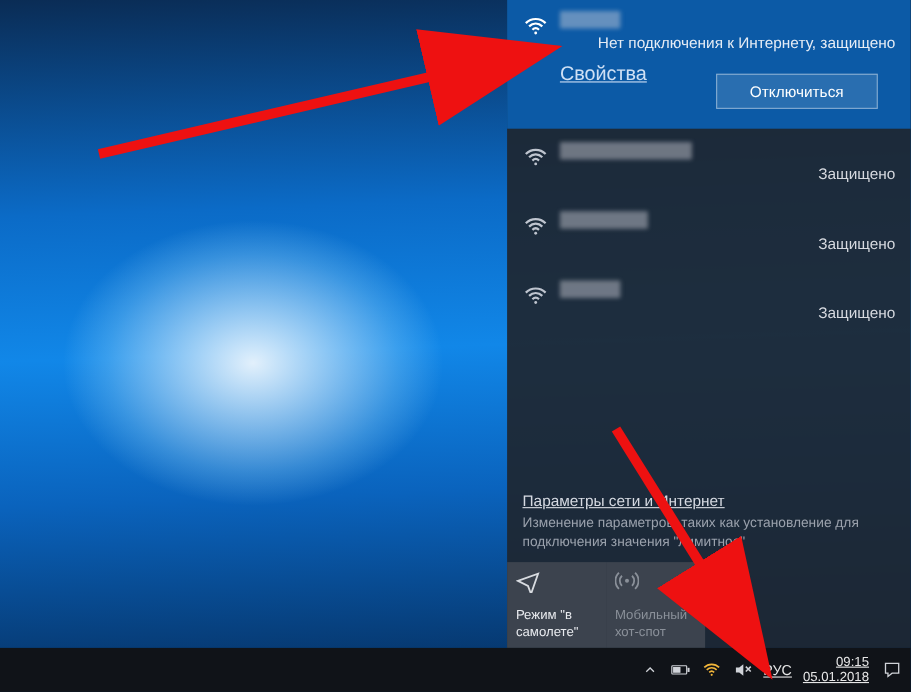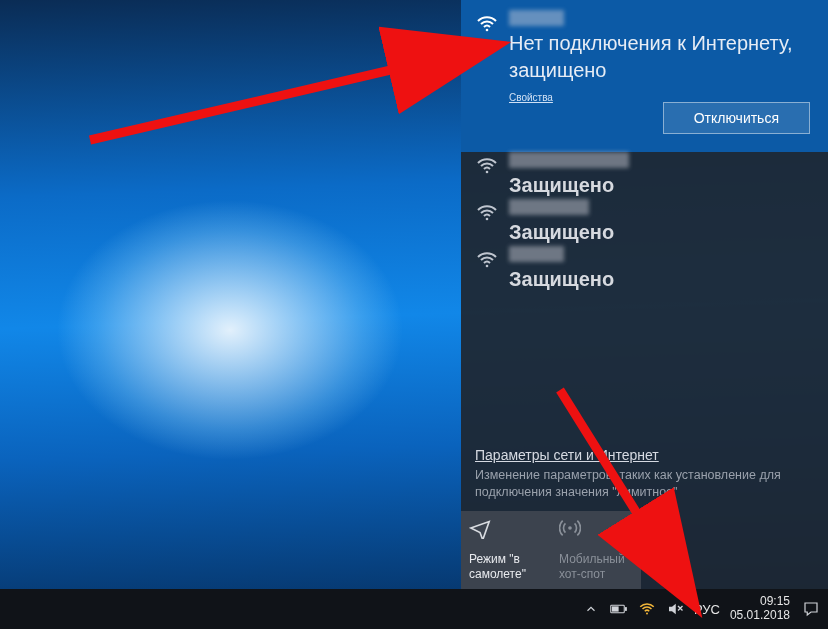--- a/index.html
+++ b/index.html
@@ -31,39 +31,39 @@
   .net-icon { width: 24px; height: 24px; flex: 0 0 24px; margin-top: 2px; }
   .net-body { flex: 1; }
   .net-name {
     height: 16px; width: 80px;
     background: rgba(210,210,220,0.45);
     filter: blur(2px); border-radius: 1px;
     margin-bottom: 4px;
   }
   .net-name.w1 { width: 120px; }
   .net-name.w2 { width: 55px; }
-  .net-status { color: #d6d9df; font-size: 20px; line-height: 1.35; }
+  .net-status { color: #d6d9df; font-size: 14px; line-height: 1.35; text-align: right; }
   .active .net-status { color: #e6ecf5; }
   .net-props {
     margin: 8px 0 0 34px;
     color: #cfe0f5; text-decoration: underline;
-    display: inline-block; font-size: 10px;
+    display: inline-block; font-size: 18px;
     cursor: pointer;
   }
   .disconnect-btn {
     float: right;
-    margin: 18px 4px 0 0;
+    margin: 18px 16px 0 0;
     background: rgba(255,255,255,0.12);
     border: 1px solid rgba(255,255,255,0.45);
     color: #fff;
     padding: 7px 30px;
     font-size: 14px;
     cursor: pointer;
   }
-  .net-list-other .net-item { padding: 0 14px; font-weight: bold; }
+  .net-list-other .net-item { padding: 12px 14px; }
   .net-list-other .net-status { margin-top: 2px; }
   .flyout-spacer { flex: 1; }
   .settings-block { padding: 10px 14px; border-top: 0; }
   .settings-link { color: #d6dae2; text-decoration: underline; cursor: pointer; font-size: 14px; }
   .settings-desc { color: #9aa1ac; font-size: 12.5px; margin-top: 4px; line-height: 1.35; }
   .tiles { display: flex; height: 78px; }
   .tile {
     width: 90px; height: 78px;
     padding: 6px 8px 8px 8px;
     display: flex; flex-direction: column;
@@ -75,20 +75,21 @@
   .tile.on  { background: #0078d7; }
   .tile.off { background: #3c434e; }
   .tile.dim { background: #3c434e; color: #8a9099; }
   .taskbar {
     position: absolute; left: 0; right: 0; bottom: 0;
     height: 40px; background: #101318;
     color: #e6e6e6;
     display: flex; align-items: center; justify-content: flex-end;
     font-size: 12px; padding-right: 6px;
     gap: 10px;
+    text-decoration: underline;
   }
   .tray { display: flex; align-items: center; gap: 10px; }
   .tray-icon { width: 18px; height: 18px; display:flex; align-items:center; justify-content:center; cursor:pointer; }
   .clock { text-align: right; line-height: 1.15; font-size: 12px; cursor: default; }
   .lang { font-size: 13px; cursor: pointer; }
   .action-center {
     width: 22px; height: 20px;
     display:flex; align-items:center; justify-content:center; cursor:pointer;
   }
   .arrow {

